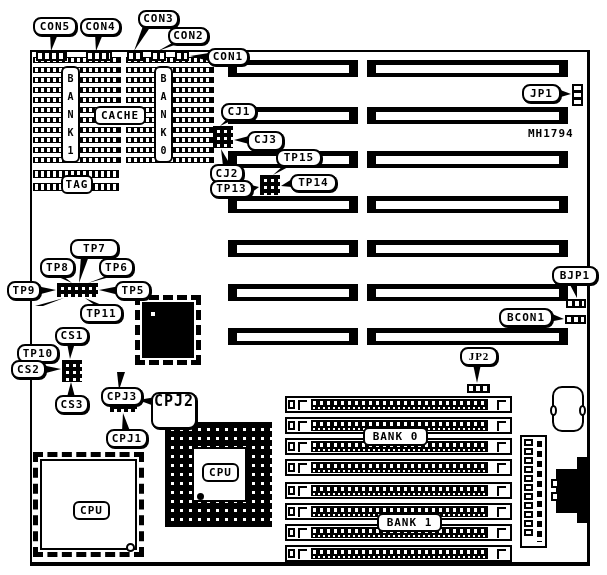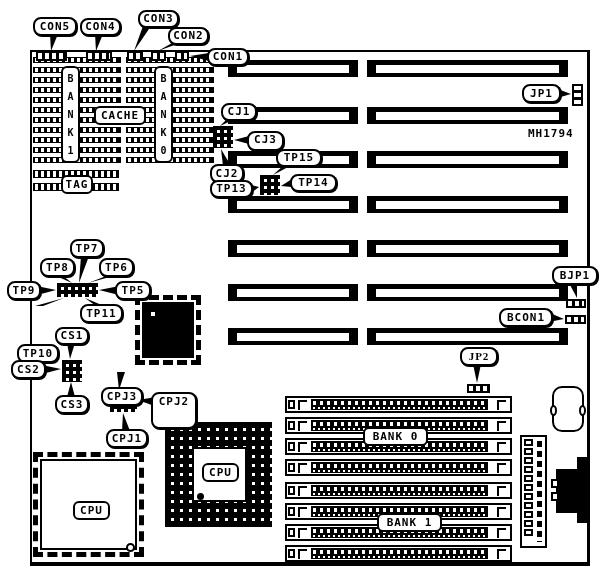--- a/index.html
+++ b/index.html
@@ -296,32 +296,32 @@
       <div class="callout abs" style="left: 221px; top: 103px; width: 36px; height: 18px; font-size: 11px; line-height: 14px;">CJ1</div>
       <div class="callout abs" style="left: 247px; top: 131px; width: 37px; height: 20px; font-size: 11px; line-height: 14px;">CJ3</div>
       <div class="callout abs" style="left: 210px; top: 164px; width: 34px; height: 19px; font-size: 11px; line-height: 15px;">CJ2</div>
       <div class="callout abs" style="left: 276px; top: 149px; width: 46px; height: 18px; font-size: 11px; line-height: 14px;">TP15</div>
       <div class="callout abs" style="left: 210px; top: 180px; width: 43px; height: 18px; font-size: 11px; line-height: 14px;">TP13</div>
       <div class="callout abs" style="left: 290px; top: 174px; width: 47px; height: 18px; font-size: 11px; line-height: 14px;">TP14</div>
       <div class="callout abs" style="left: 522px; top: 84px; width: 39px; height: 19px; font-size: 11px; line-height: 15px;">JP1</div>
       <div class="callout abs" style="left: 552px; top: 266px; width: 46px; height: 19px; font-size: 11px; line-height: 15px;">BJP1</div>
       <div class="callout abs" style="left: 499px; top: 308px; width: 54px; height: 19px; font-size: 11px; line-height: 15px;">BCON1</div>
       <div class="callout abs" style="left: 460px; top: 347px; width: 38px; height: 19px; font-size: 11px; line-height: 15px; font-family: Liberation Serif, serif;">JP2</div>
-      <div class="callout abs" style="left: 70px; top: 239px; width: 34px; height: 19px; font-size: 11px; line-height: 15px;">TP7</div>
+      <div class="callout abs" style="left: 70px; top: 239px; width: 49px; height: 19px; font-size: 11px; line-height: 15px;">TP7</div>
       <div class="callout abs" style="left: 40px; top: 258px; width: 35px; height: 19px; font-size: 11px; line-height: 15px;">TP8</div>
       <div class="callout abs" style="left: 99px; top: 258px; width: 35px; height: 19px; font-size: 11px; line-height: 15px; text-align: center;">TP6</div>
       <div class="callout abs" style="left: 7px; top: 281px; width: 34px; height: 19px; font-size: 11px; line-height: 15px;">TP9</div>
       <div class="callout abs" style="left: 115px; top: 281px; width: 36px; height: 19px; font-size: 11px; line-height: 15px;">TP5</div>
       <div class="callout abs" style="left: 17px; top: 304px; width: 42px; height: 19px; font-size: 11px; line-height: 15px; margin-top: 40px;">TP10</div>
       <div class="callout abs" style="left: 80px; top: 304px; width: 43px; height: 19px; font-size: 11px; line-height: 15px; border-radius: 8px;">TP11</div>
       <div class="callout abs" style="left: 55px; top: 327px; width: 34px; height: 18px; font-size: 11px; line-height: 14px;">CS1</div>
       <div class="callout abs" style="left: 11px; top: 360px; width: 35px; height: 19px; font-size: 11px; line-height: 15px;">CS2</div>
       <div class="callout abs" style="left: 55px; top: 395px; width: 34px; height: 19px; font-size: 11px; line-height: 15px;">CS3</div>
       <div class="callout abs" style="left: 101px; top: 355px; width: 42px; height: 19px; font-size: 11px; line-height: 15px; margin-top: 32px;">CPJ3</div>
-      <div class="callout abs" style="left: 151px; top: 392px; width: 46px; height: 37px; font-size: 11px; line-height: 15px;">CPJ2</div>
+      <div class="callout abs" style="left: 151px; top: 392px; width: 46px; height: 37px; font-size: 15px; line-height: 15px;">CPJ2</div>
       <div class="callout abs" style="left: 106px; top: 429px; width: 42px; height: 19px; font-size: 11px; line-height: 15px;">CPJ1</div>
     </div>
 <div class="slot" style="position: absolute; left: 228px; top: 60px; width: 130px; height: 17px;"></div>
     <div class="slot" style="position: absolute; left: 367px; top: 60px; width: 201px; height: 17px;"></div>
     <div class="slot" style="position: absolute; left: 228px; top: 107px; width: 130px; height: 17px;"></div>
     <div class="slot" style="position: absolute; left: 367px; top: 107px; width: 201px; height: 17px;"></div>
     <div class="slot" style="position: absolute; left: 228px; top: 151px; width: 130px; height: 17px;"></div>
     <div class="slot" style="position: absolute; left: 367px; top: 151px; width: 201px; height: 17px;"></div>
     <div class="slot" style="position: absolute; left: 228px; top: 196px; width: 130px; height: 17px;"></div>
     <div class="slot" style="position: absolute; left: 367px; top: 196px; width: 201px; height: 17px;"></div>

